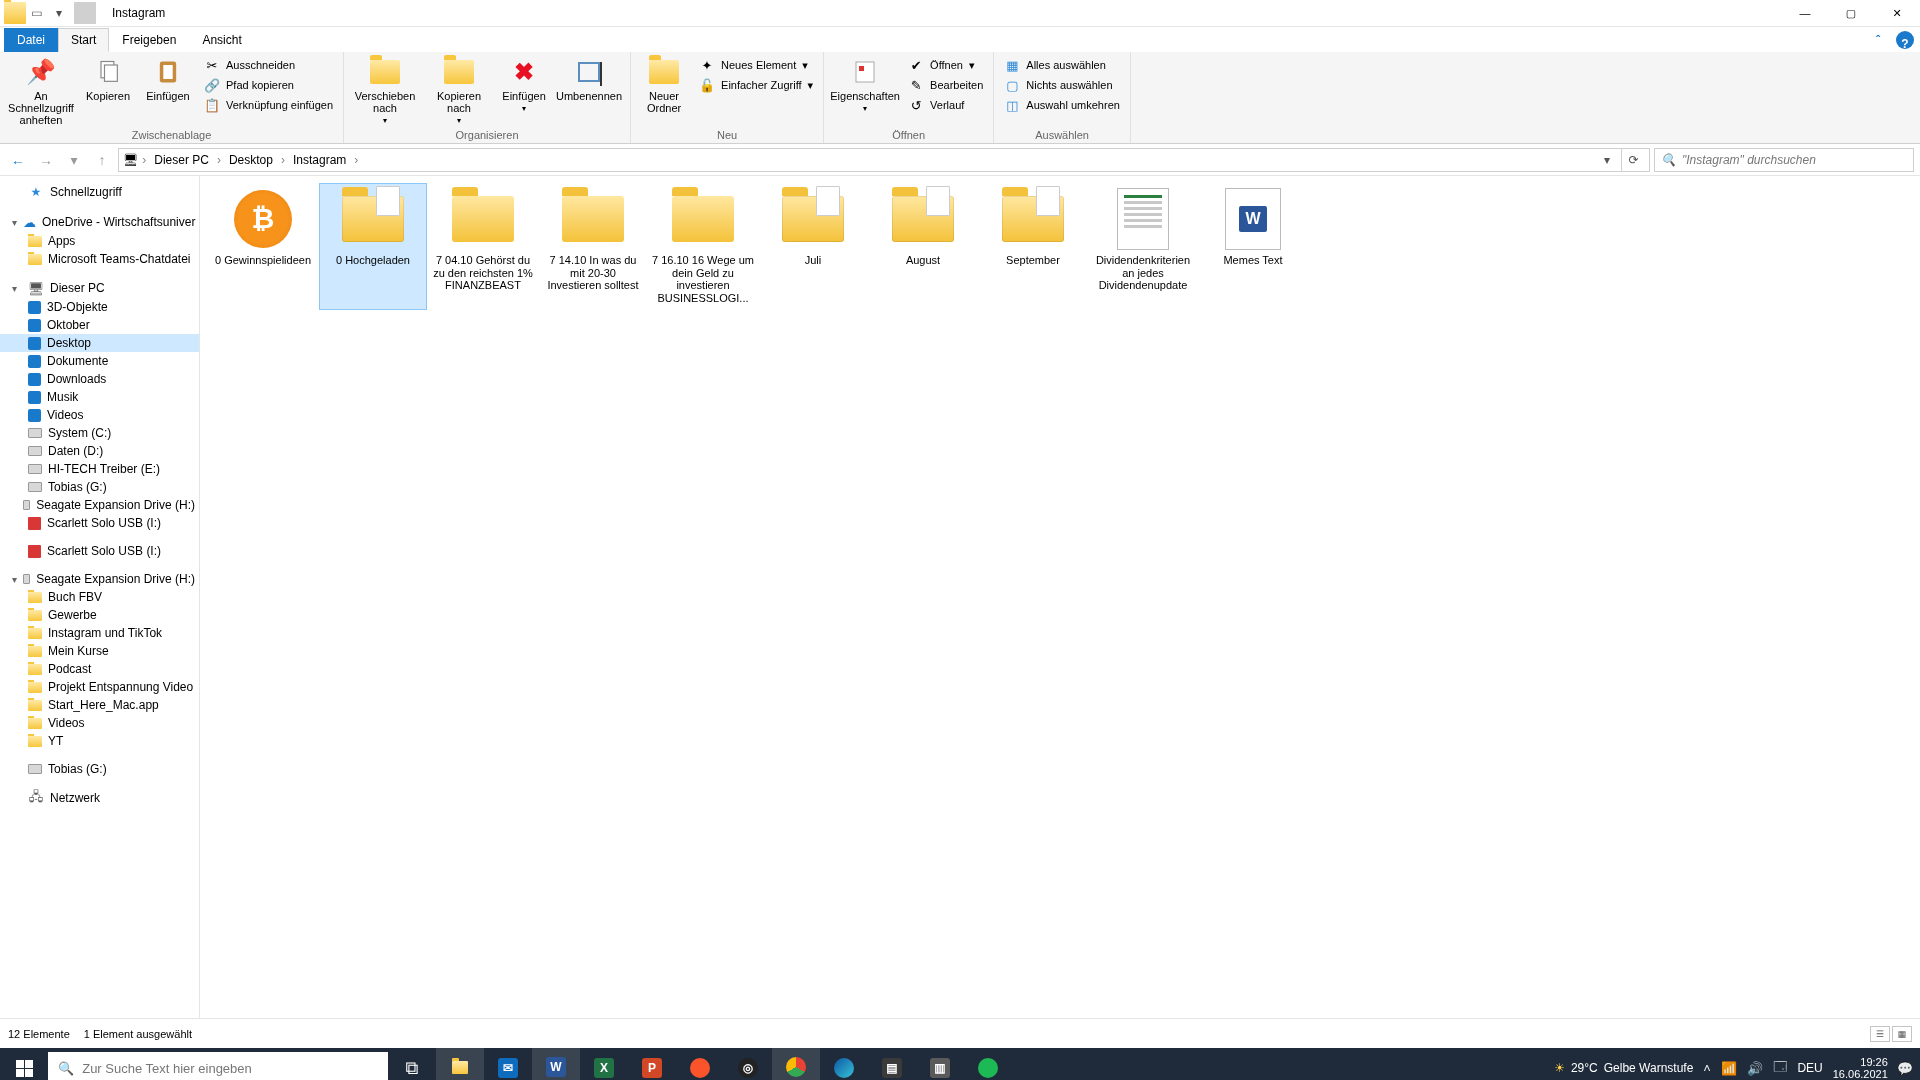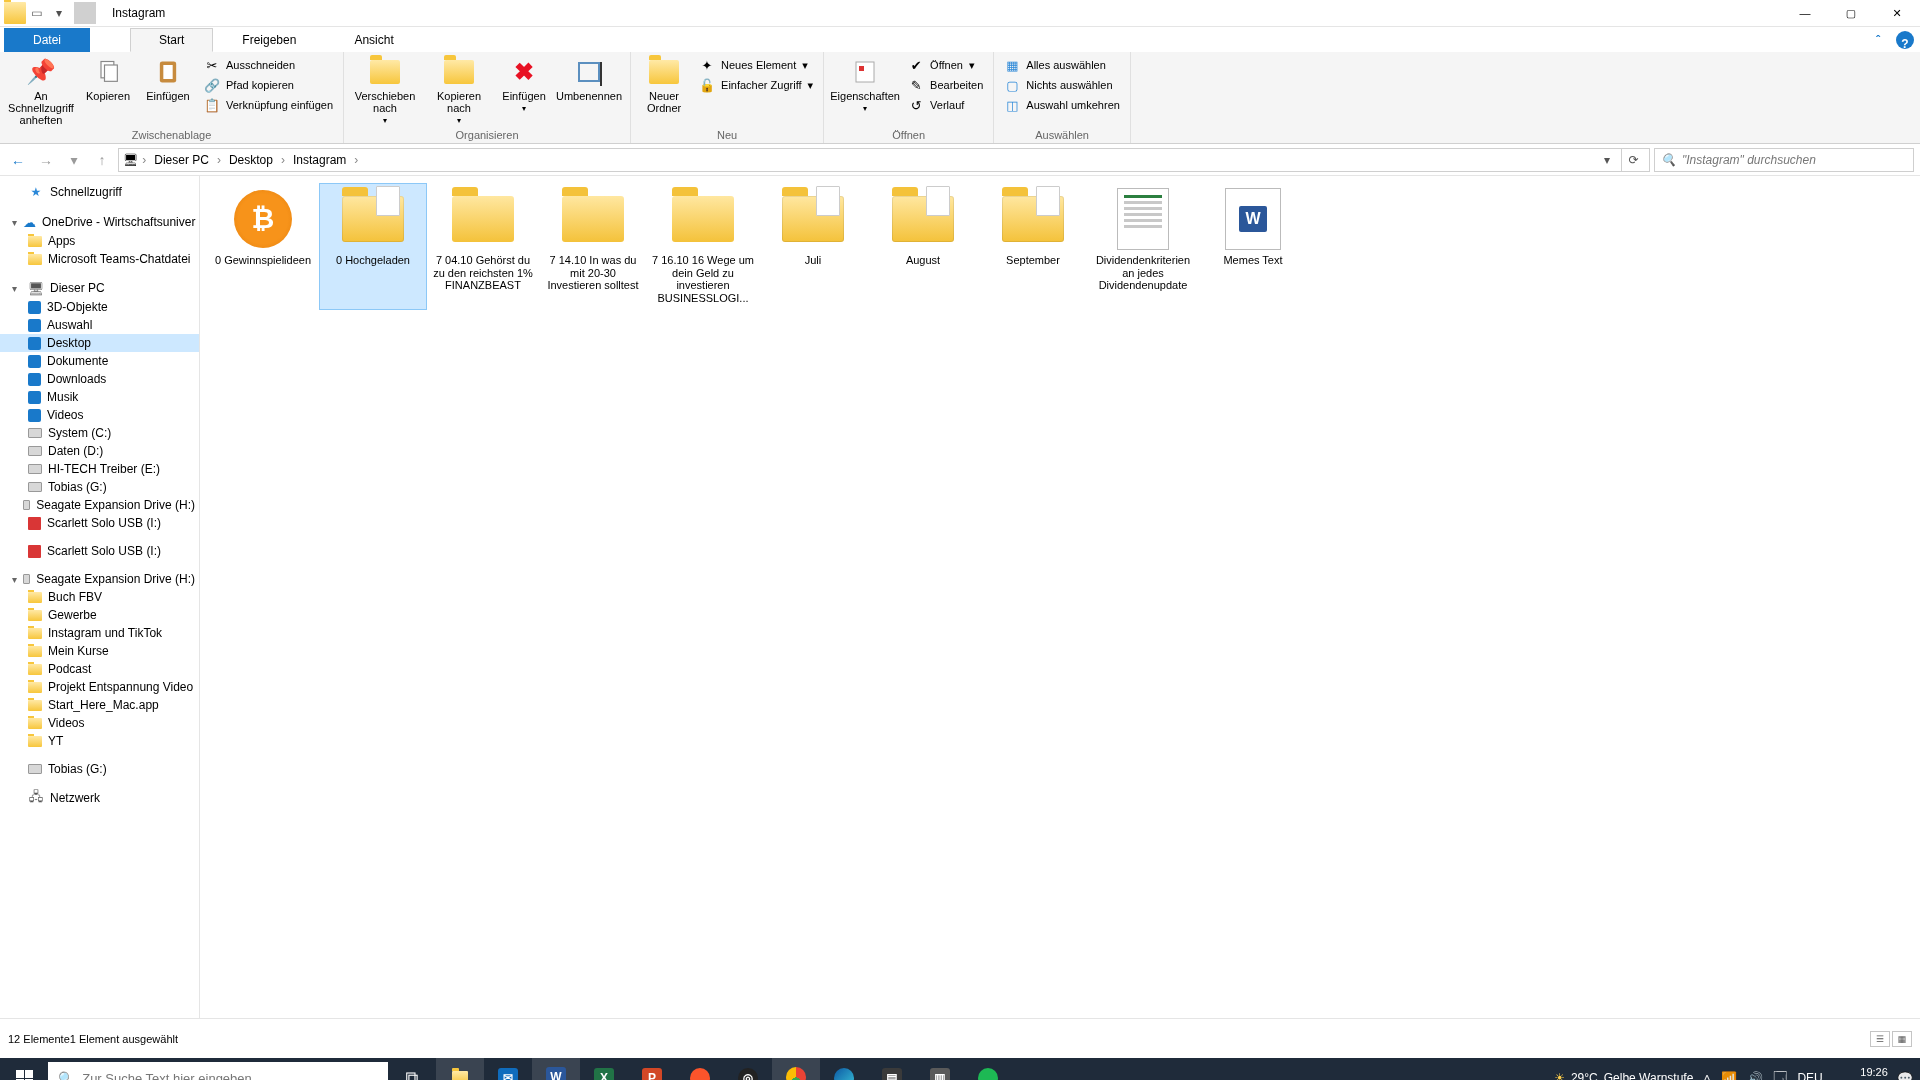--- a/index.html
+++ b/index.html
@@ -12,23 +12,23 @@
 .folder-mini { width: 16px; height: 13px; background: linear-gradient(#ffe9a6,#f7c63c); border-radius: 1px; position:relative; }
 .folder-mini::before{content:"";position:absolute;top:-3px;left:0;width:7px;height:3px;background:#f7c63c;border-radius:1px 1px 0 0;}
 .qat-icon { font-size: 12px; color:#505050; }
 .titlebar-sep { width:1px; height:16px; background:#d0d0d0; margin:0 4px; }
 .titlebar-title { padding-left: 8px; font-size: 12px; }
 .titlebar-controls { margin-left: auto; display:flex; }
 .titlebar-controls div { width:46px; height:27px; display:flex;align-items:center;justify-content:center; font-size:11px; }
 
 
 .tabstrip { height: 25px; background: #fff; display:flex; align-items:flex-end; padding-left:4px; }
-.tab { padding: 4px 28px; font-size:12px; border:1px solid transparent; cursor:default;}
+.tab { padding: 4px 12px; font-size:12px; border:1px solid transparent; cursor:default;}
 .tab.file { background:#1979ca; color:#fff; }
-.tab.active { border:1px solid #d0d0d0; border-bottom-color:#f5f5f5; background:#f5f5f5;margin-left:40px;}
+.tab.active { border:1px solid #d0d0d0; border-bottom-color:#f5f5f5; background:#f5f5f5;}
 .tabstrip-spacer{flex:1;}
 .tab-help{width:24px;text-align:center;color:#1979ca;font-weight:bold;padding:4px;}
 
 
 .ribbon { height: 92px; background:#f5f5f5; border-bottom:1px solid #d0d0d0; display:flex; }
 .ribbon-group{ border-right:1px solid #e0e0e0; display:flex; flex-direction:column; padding:2px 6px 0 6px;}
 .ribbon-group-body{flex:1; display:flex; align-items:flex-start; gap:4px;}
 .ribbon-group-label{font-size:11px; color:#666; text-align:center; padding-bottom:2px;}
 .rbtn-lg{display:flex;flex-direction:column;align-items:center;justify-content:flex-start;width:70px;padding:2px;text-align:center;font-size:11px;gap:2px;}
 .rbtn-lg .icon{width:32px;height:32px;display:flex;align-items:center;justify-content:center;font-size:24px;}
@@ -81,21 +81,21 @@
 .folder-plain{width:62px;height:46px;background:linear-gradient(#ffe7a0,#f4c23a);border-radius:3px;position:relative;}
 .folder-plain::before{content:"";position:absolute;top:-9px;left:0;width:26px;height:9px;background:#f4c23a;border-radius:3px 3px 0 0;}
 .doc-thumb{width:52px;height:62px;background:#fff;border:1px solid #bbb;position:relative;}
 .doc-thumb::after{content:"";position:absolute;top:6px;left:6px;right:6px;height:3px;background:#2b7f3f;box-shadow:0 6px 0 #c8c8c8,0 12px 0 #c8c8c8,0 18px 0 #c8c8c8,0 24px 0 #c8c8c8,0 30px 0 #c8c8c8;}
 .word-thumb{width:56px;height:62px;background:#fff;border:1px solid #bbb;display:flex;align-items:center;justify-content:center;}
 .word-thumb .w{width:28px;height:26px;background:#2b579a;color:#fff;display:flex;align-items:center;justify-content:center;font-weight:bold;font-size:16px;border-radius:2px;}
 .bitcoin-thumb{width:58px;height:58px;border-radius:50%;background:radial-gradient(circle,#f7931a 60%,#e07c0a);color:#fff;display:flex;align-items:center;justify-content:center;font-size:28px;font-weight:bold;}
 .fitem .label{line-height:1.15;word-break:break-word;}
 
 
-.statusbar{height:40px;border-top:1px solid #e5e5e5;display:flex;align-items:center;padding:0 8px;font-size:11px;}
+.statusbar{height:30px;border-top:1px solid #e5e5e5;display:flex;align-items:center;padding:0 8px;font-size:11px;gap:14px;}
 .statusbar .viewbtns{margin-left:auto;display:flex;gap:2px;}
 .statusbar .vb{width:20px;height:16px;border:1px solid #c5c5c5;display:flex;align-items:center;justify-content:center;font-size:9px;color:#555;}
 
 
 .taskbar{height:40px;background:#1f2b3a;display:flex;align-items:center;color:#fff;position:relative;}
 .taskbar .start{width:48px;height:40px;display:flex;align-items:center;justify-content:center;}
 .win-logo{display:grid;grid-template-columns:8px 8px;grid-template-rows:8px 8px;gap:1px;}
 .win-logo span{background:#fff;}
 .search-task{width:340px;height:32px;background:#fff;color:#777;display:flex;align-items:center;padding:0 10px;gap:8px;font-size:13px;}
 .task-icons{display:flex;align-items:center;height:100%;}
@@ -329,21 +329,21 @@
         <span>Dieser PC</span>
       </div>
     <div class="tree-item l1">
         <span class="exp"></span>
         <span class="ticon blue"></span>
         <span>3D-Objekte</span>
       </div>
     <div class="tree-item l1">
         <span class="exp"></span>
         <span class="ticon blue"></span>
-        <span>Auswahl</span>
+        <span>Oktober</span>
       </div>
     <div class="tree-item l1 selected">
         <span class="exp"></span>
         <span class="ticon blue"></span>
         <span>Desktop</span>
       </div>
     <div class="tree-item l1">
         <span class="exp"></span>
         <span class="ticon blue"></span>
         <span>Dokumente</span>

